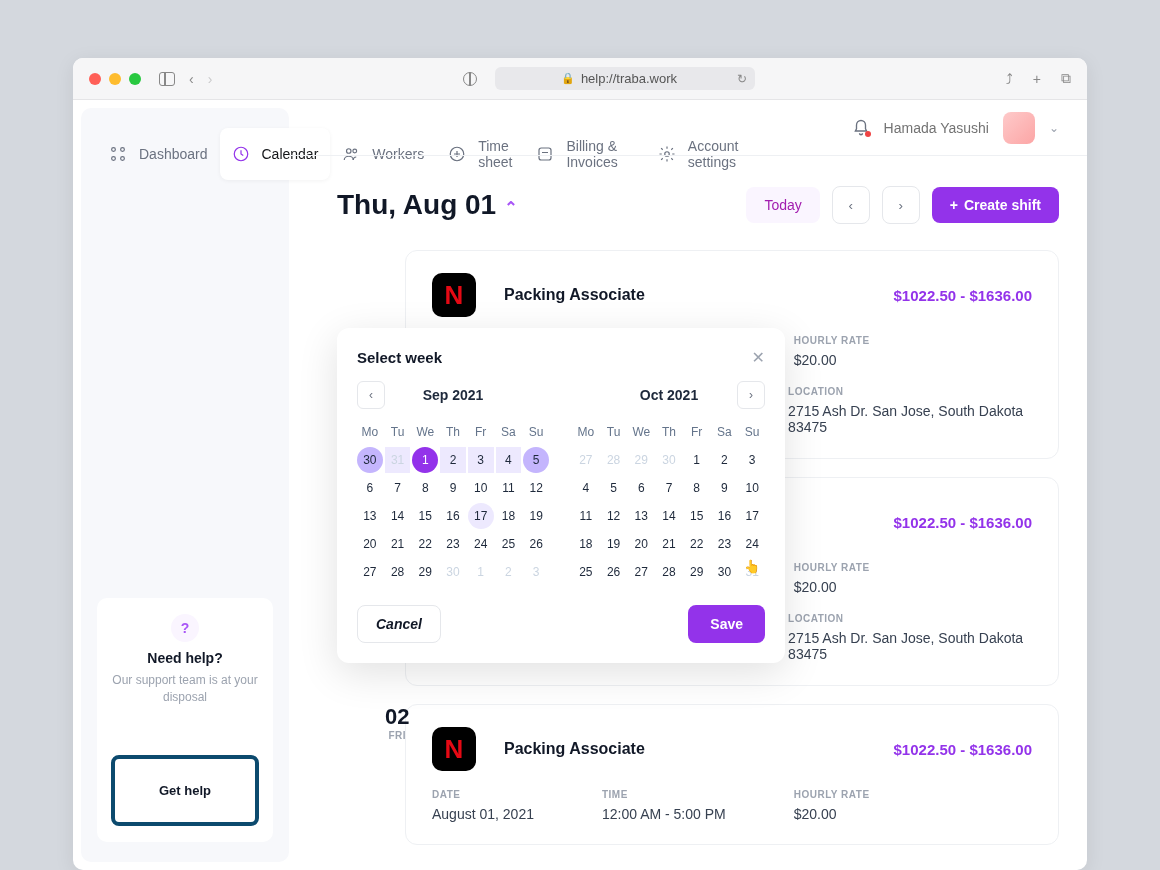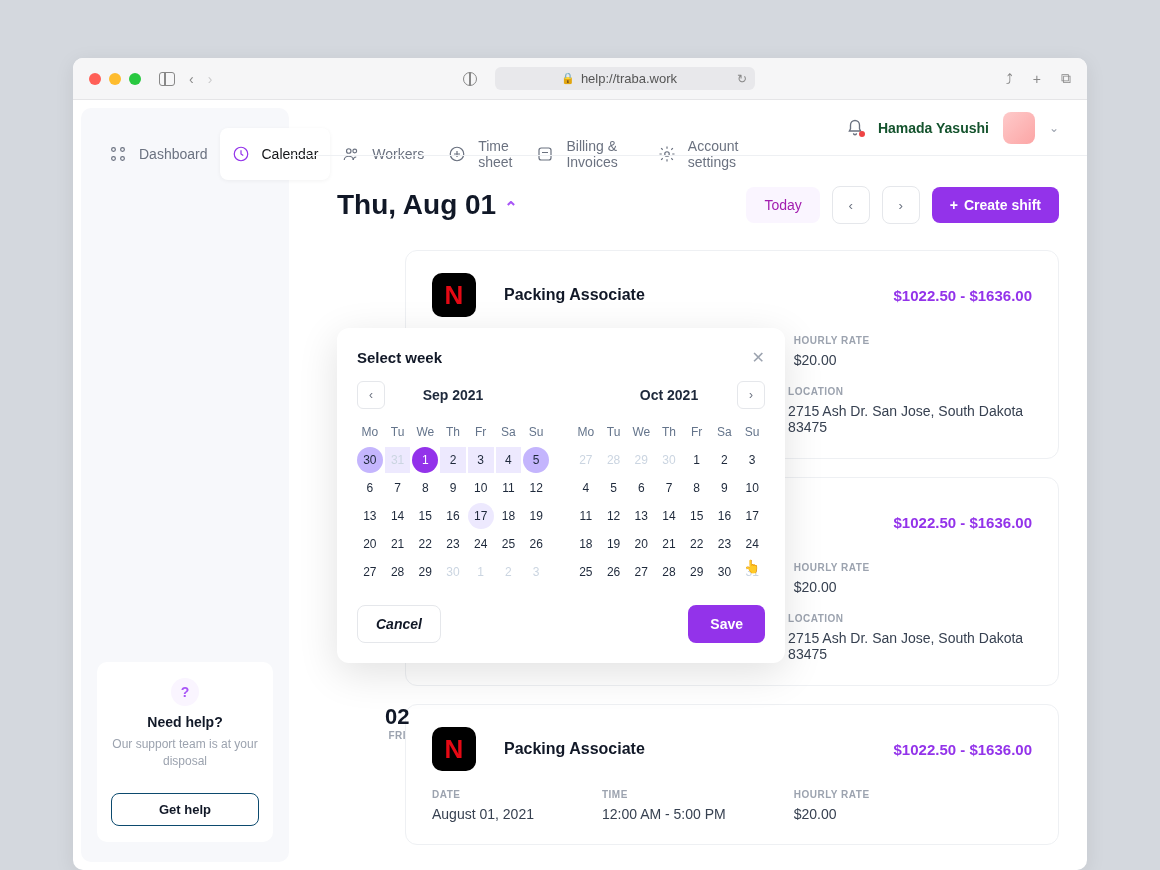--- a/index.html
+++ b/index.html
@@ -28,26 +28,26 @@
 .nav-item { display:flex; align-items:center; gap:12px; padding:10px 12px; border-radius:8px; color:#6b7280; font-size:14px; font-weight:500; cursor:pointer;}
 .nav-item.active { background:#fff; color:#141619; box-shadow:0 1px 4px rgba(0,0,0,0.05);}
 .nav-item.active .nav-icon{color:#9333ea;}
 .nav-icon { width:18px; height:18px; flex-shrink:0; display:inline-flex; align-items:center; justify-content:center;}
 .nav-icon svg{width:18px;height:18px;stroke:currentColor;fill:none;stroke-width:1.6;}
 .divider { height:1px; background:#e5e7eb; margin:18px 8px;}
 .help-card { margin-top:auto; background:#fff; border-radius:10px; padding:16px 14px; text-align:center;}
 .help-badge{width:28px;height:28px;border-radius:50%;background:#faf5ff;display:inline-flex;align-items:center;justify-content:center;color:#a855f7;margin-bottom:8px;font-weight:700;font-size:14px;}
 .help-title{font-size:14px;font-weight:700;color:#111827;margin-bottom:6px;}
 .help-sub{font-size:12px;color:#9ca3af;line-height:1.4;margin-bottom:23px;}
-.help-btn{width:100%;padding:8px;border:1px solid #0c4a6e;border-radius:8px;background:#fff;font-size:13px;font-weight:600;color:#111827;cursor:pointer;}
+.help-btn{width:100%;padding:24px;border:4px solid #0c4a6e;border-radius:8px;background:#fff;font-size:13px;font-weight:600;color:#111827;cursor:pointer;margin-top:26px;}
 .main { flex:1; overflow:hidden; position:relative;}
 .topbar { height:56px; border-bottom:1px solid #eef0f3; display:flex; align-items:center; justify-content:flex-end; padding:0 28px; gap:14px;}
 .bell{width:18px;height:18px;color:#6b7280;position:relative;}
 .bell-dot{position:absolute;width:6px;height:6px;background:#ef4444;border-radius:50%;right:-1px;bottom:0;}
-.username{font-size:14px;font-weight:700;color:#14532d;}
+.username{font-size:14px;font-weight:400;color:#737373;}
 .avatar{width:32px;height:32px;border-radius:8px;background:linear-gradient(135deg,#fecaca,#fca5a5);}
 .chev{color:#9ca3af;font-size:12px;}
 .content{padding:30px 28px 0 48px; position:relative;}
 .page-head{display:flex;align-items:center;justify-content:space-between;margin-bottom:26px;}
 .page-title{font-size:28px;font-weight:800;color:#111827;display:flex;align-items:center;gap:8px;}
 .title-chev{color:#a855f7;font-size:16px;transform:translateY(2px);}
 .head-actions{display:flex;align-items:center;gap:12px;}
 .today-btn{background:#faf5ff;color:#a21caf;font-weight:400;font-size:14px;padding:10px 18px;border:none;border-radius:8px;cursor:pointer;}
 .nav-btn{width:38px;height:38px;border:1px solid #e5e7eb;border-radius:8px;background:#fff;color:#6b7280;cursor:pointer;display:flex;align-items:center;justify-content:center;}
 .create-btn{background:#9333ea;color:#fff;font-weight:600;font-size:14px;padding:10px 18px;border:none;border-radius:8px;cursor:pointer;display:flex;align-items:center;gap:6px;}

